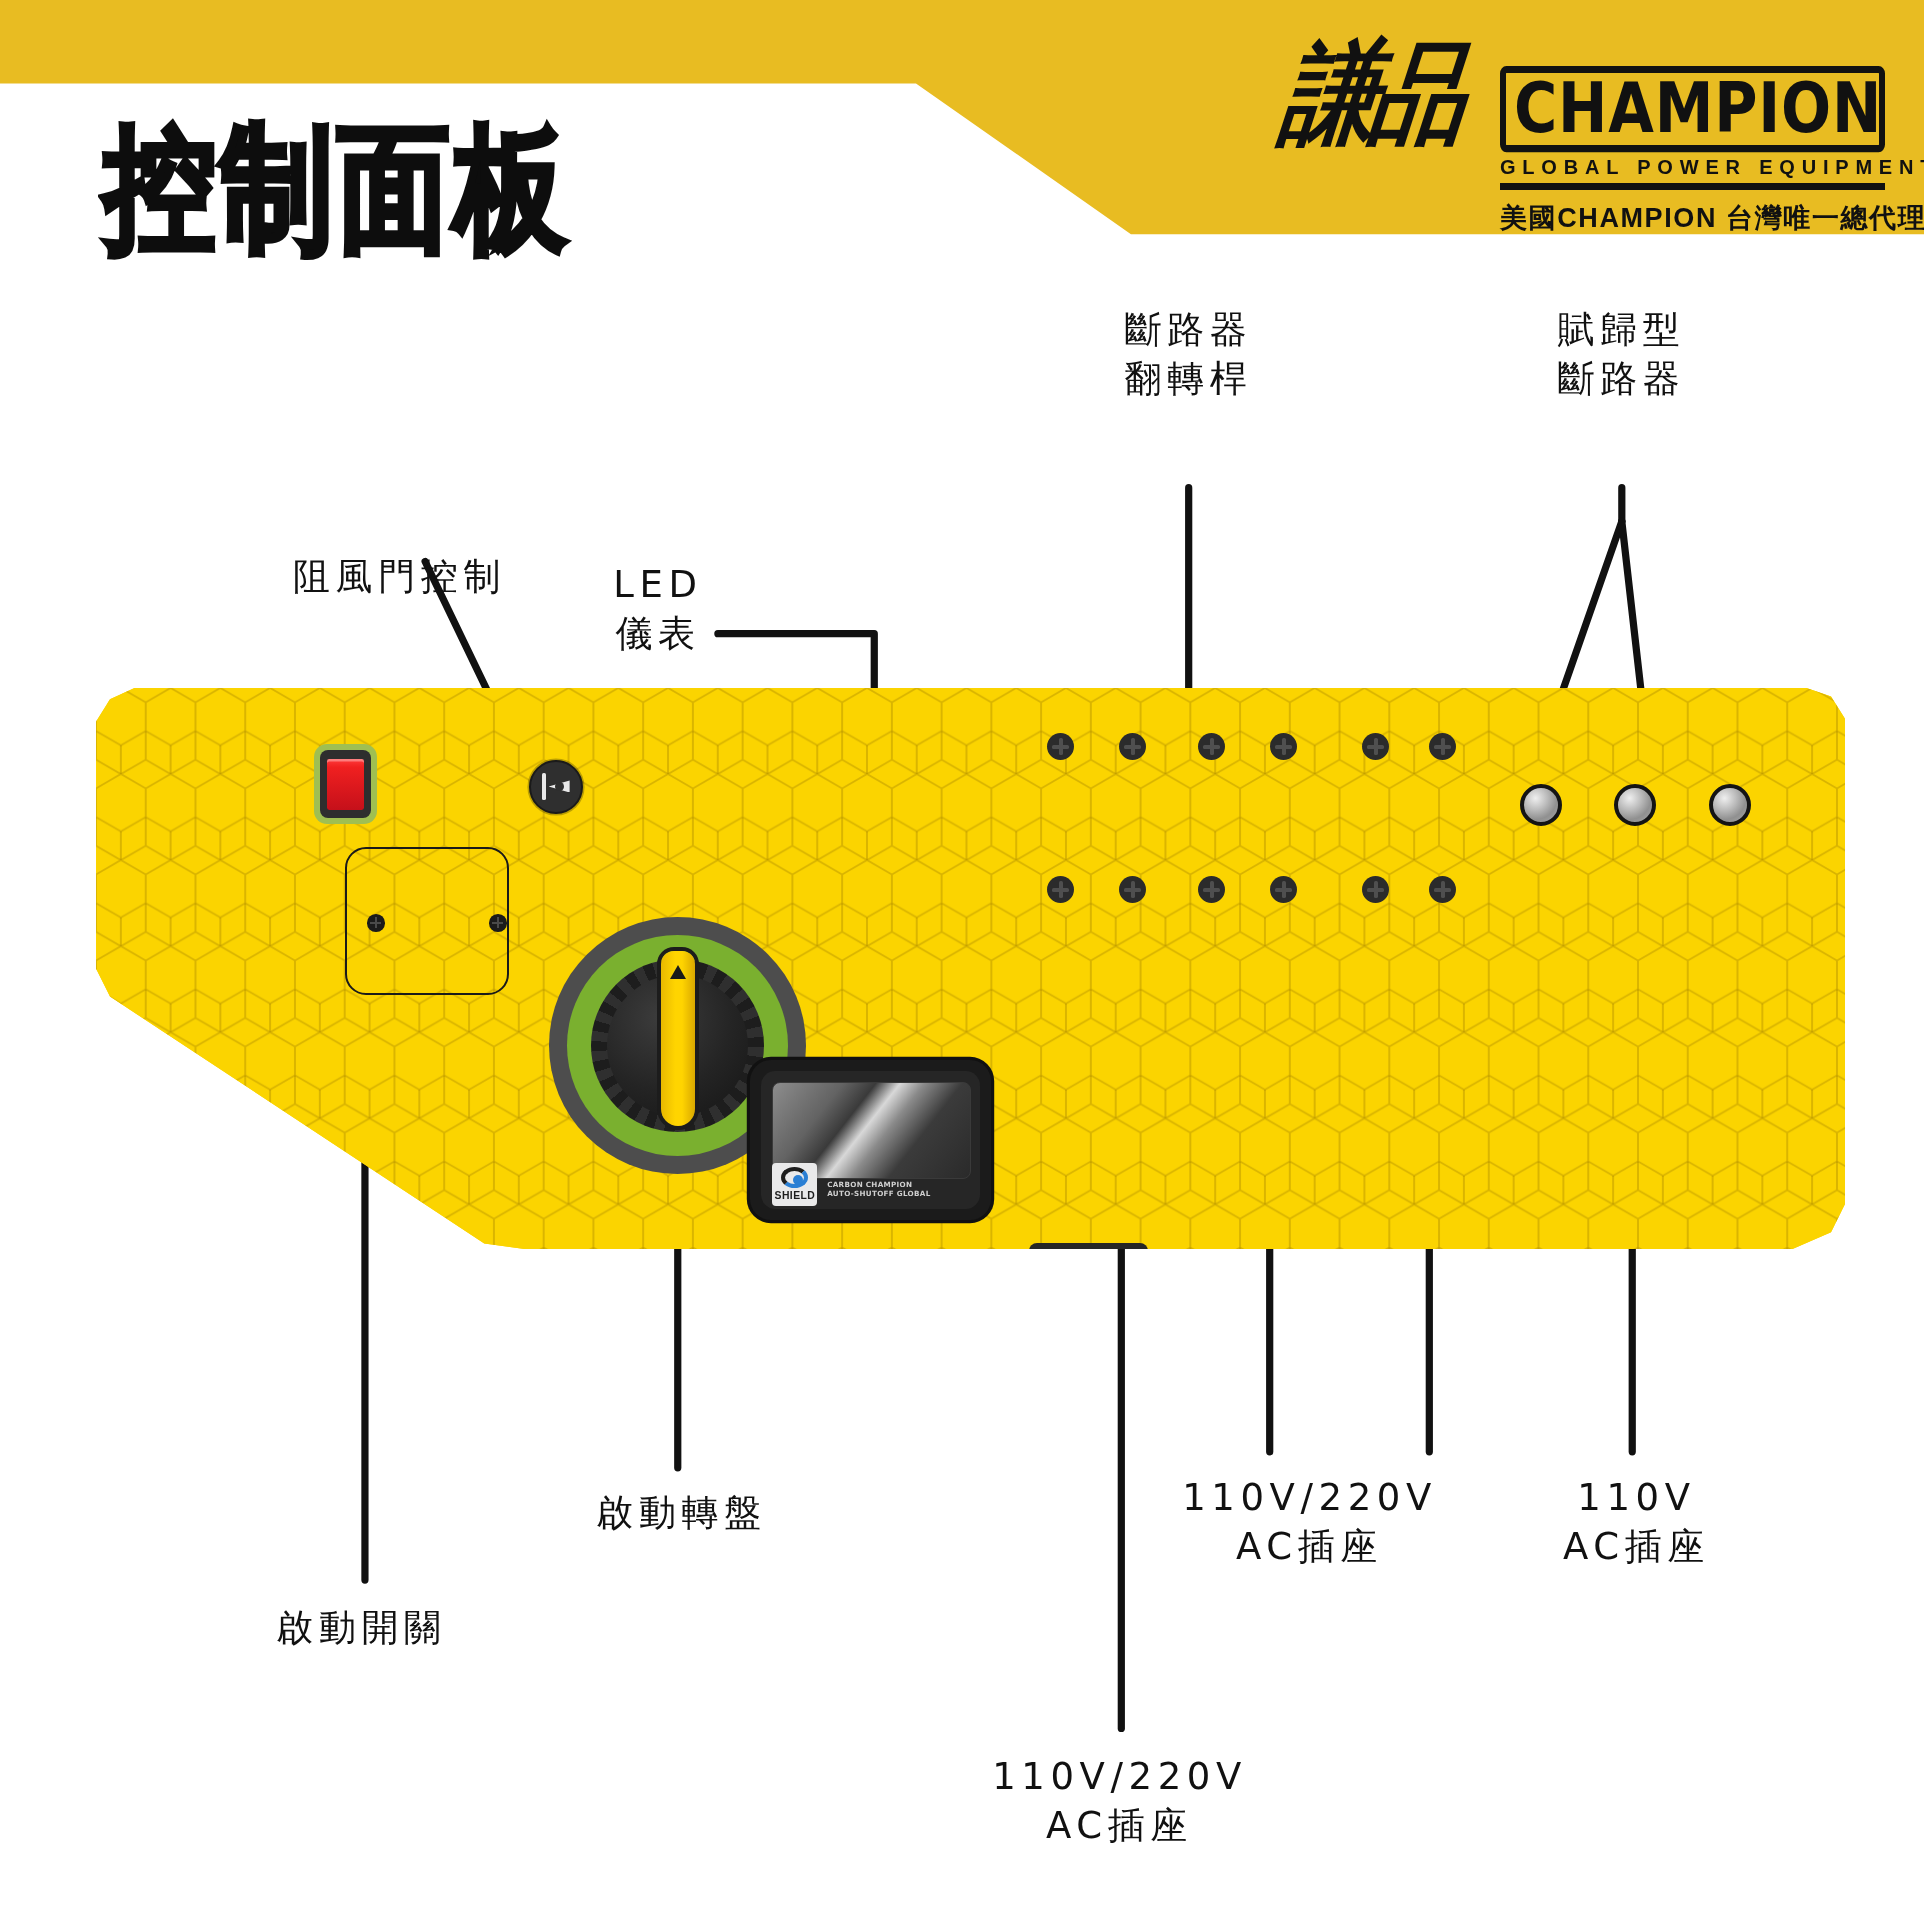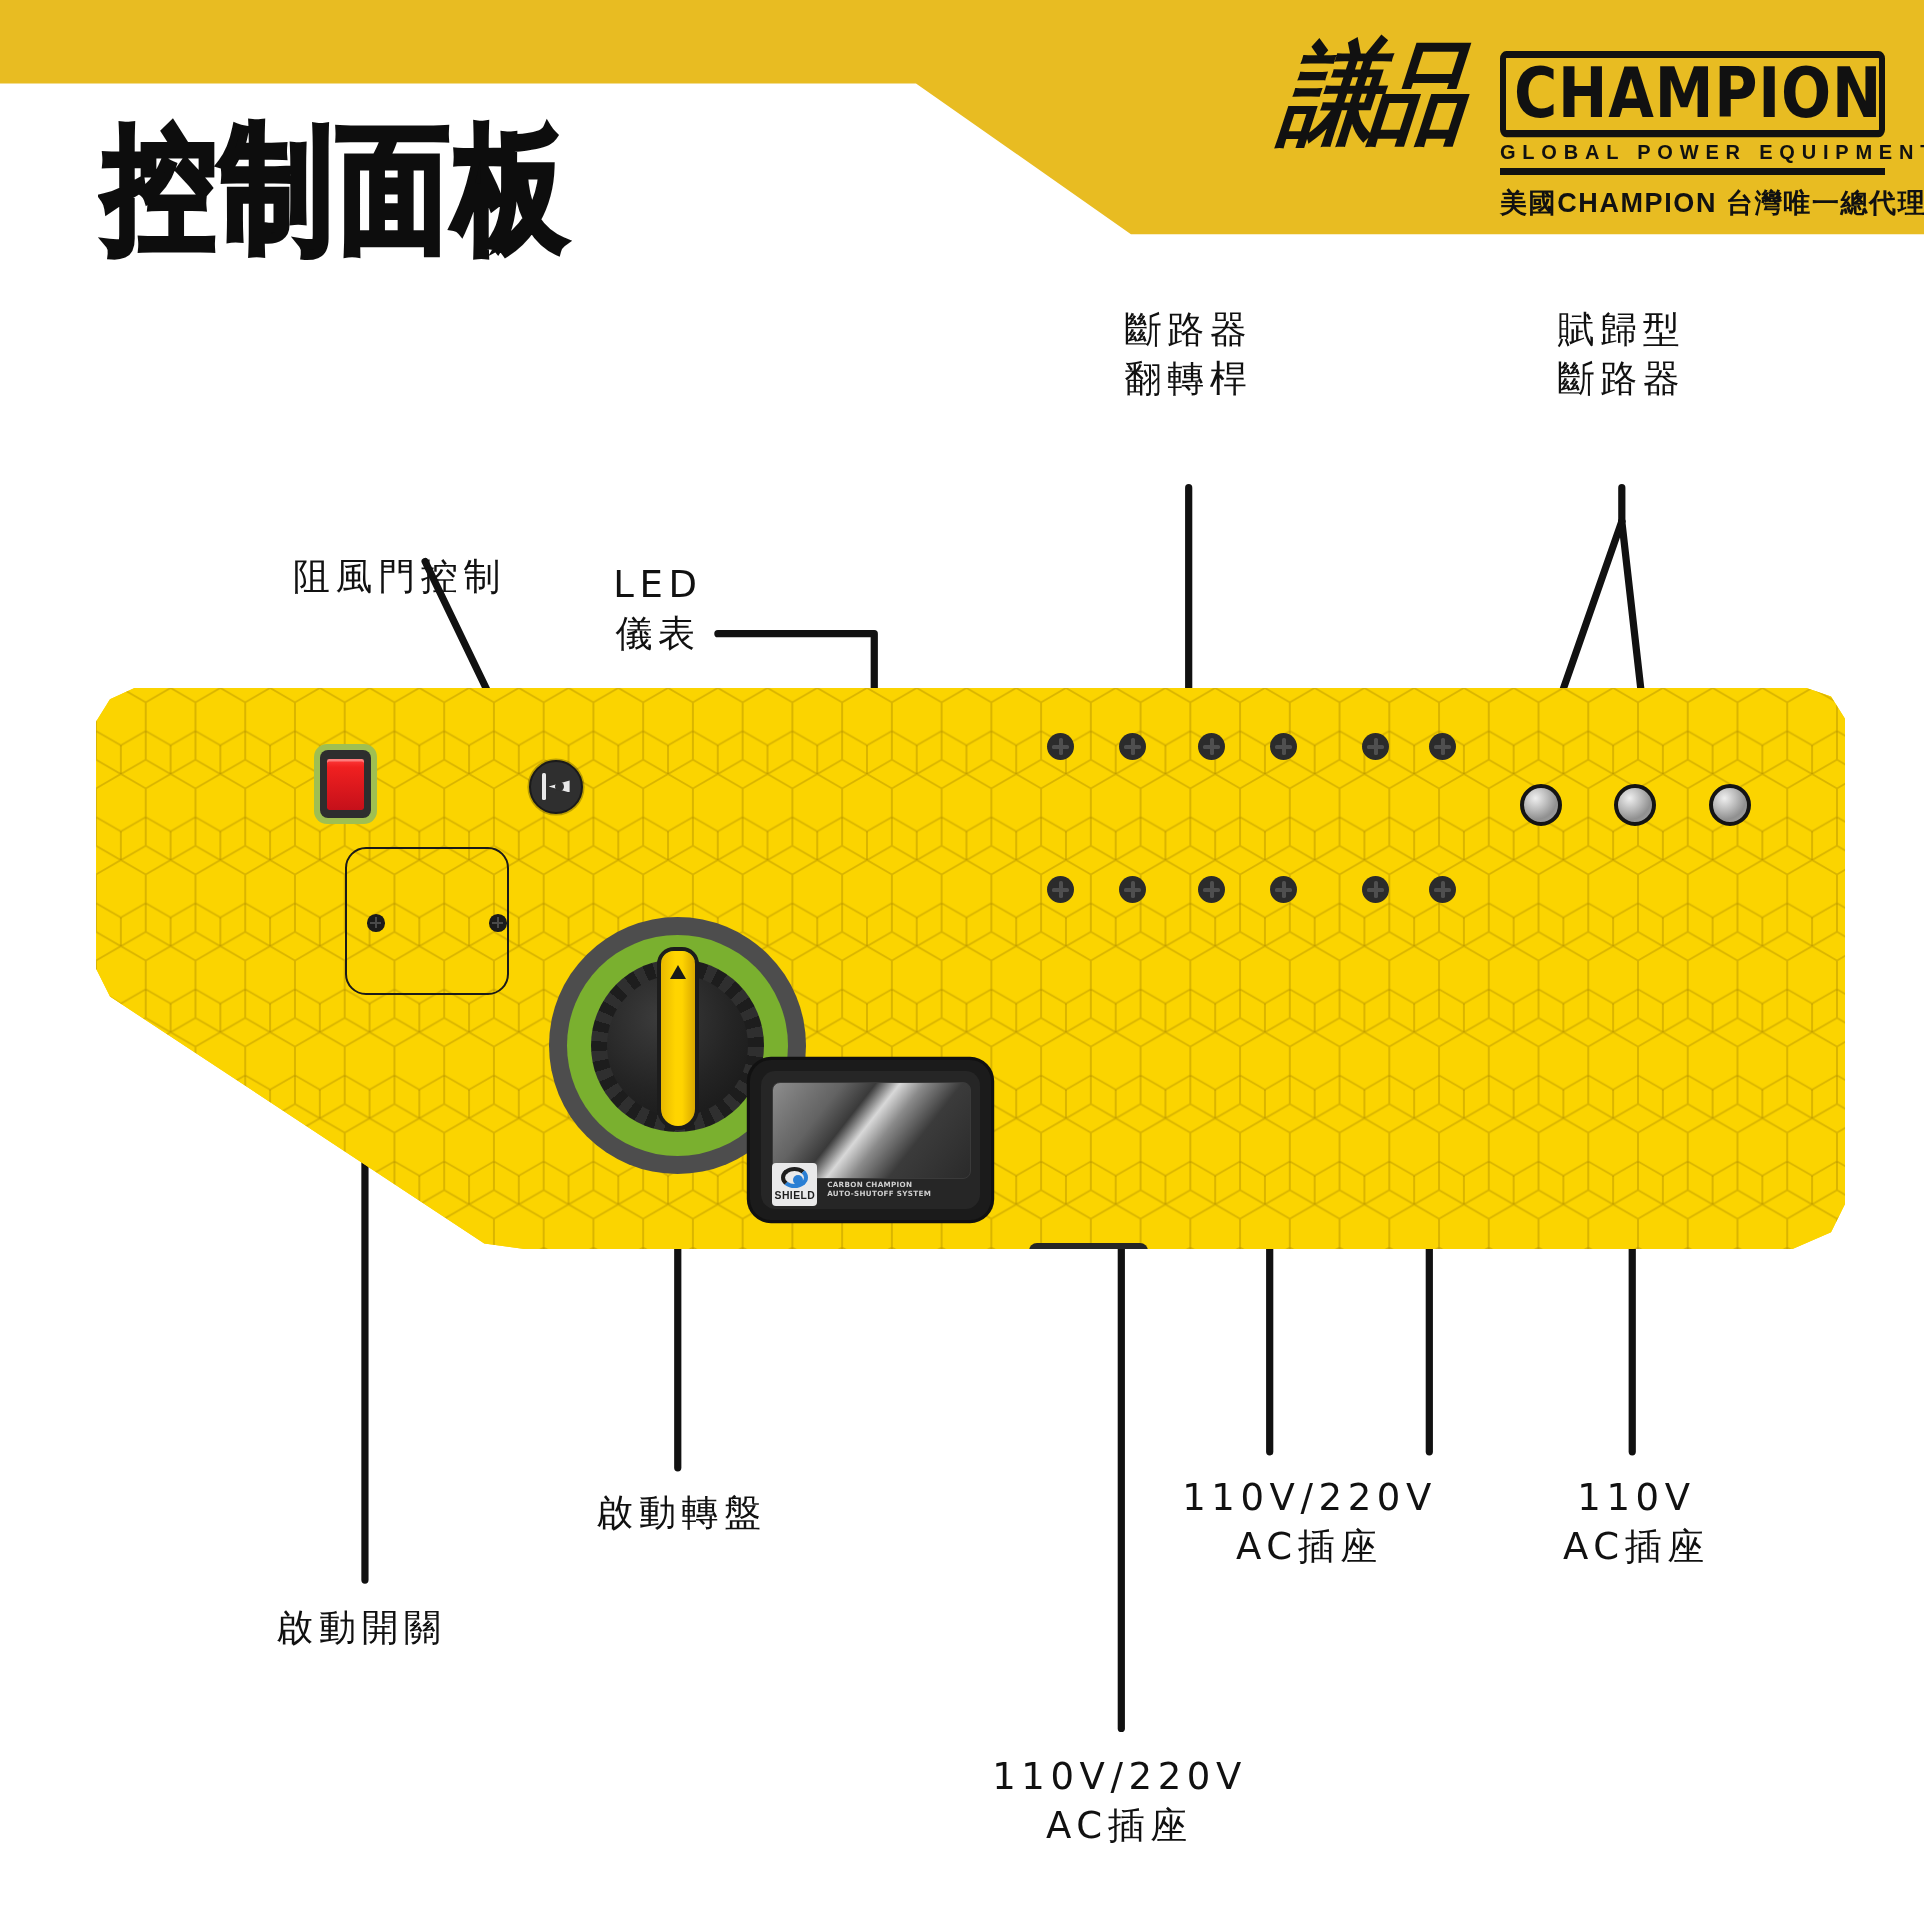--- a/index.html
+++ b/index.html
@@ -29,21 +29,21 @@
   .brand-calli{
     position:absolute;left:0px;top:8px;
     font-size:96px;line-height:1;
     color:#111;font-weight:700;
     font-family:"DejaVu Serif","Liberation Serif",serif;
     font-style:italic;
     letter-spacing:-8px;
     transform:skewX(-6deg) scaleY(1.15);
     white-space:nowrap;
   }
-  .brand-mark{position:absolute;left:217px;top:13px;width:385px;}
+  .brand-mark{position:absolute;left:217px;top:28px;width:385px;}
   .brand-champion{
     display:block;
     border:6.4px solid #111;
     border-radius:6.4px;
     padding:1.6px 8px 3.2px 8px;
     font-size:59px;line-height:0.95;
     font-weight:900;letter-spacing:0.8px;
     color:#111;text-align:center;
     font-family:"DejaVu Sans","Liberation Sans",sans-serif;
     transform:scaleY(1.18);
@@ -379,21 +379,21 @@
 
       <div class="part meter" style="left:654px;top:61px;">
         <div class="meter-in">
           <div class="meter-screen"></div>
           <div class="meter-badge">
             <div class="badge-ring"></div>
             <div class="badge-word">SHIELD</div>
           </div>
           <div class="meter-fine">
             <div>CARBON CHAMPION</div>
-            <div>AUTO-SHUTOFF SYSTEM</div>
+            <div>AUTO-SHUTOFF GLOBAL</div>
           </div>
         </div>
       </div>
 
       <div class="screw" style="left:951px;top:45px;"></div>
       <div class="screw" style="left:1023px;top:45px;"></div>
       <div class="screw" style="left:951px;top:188px;"></div>
       <div class="screw" style="left:1023px;top:188px;"></div>
       <div class="part breaker" style="left:933px;top:84px;">
         <span class="bk-lbl bk-on-l">ON</span>

